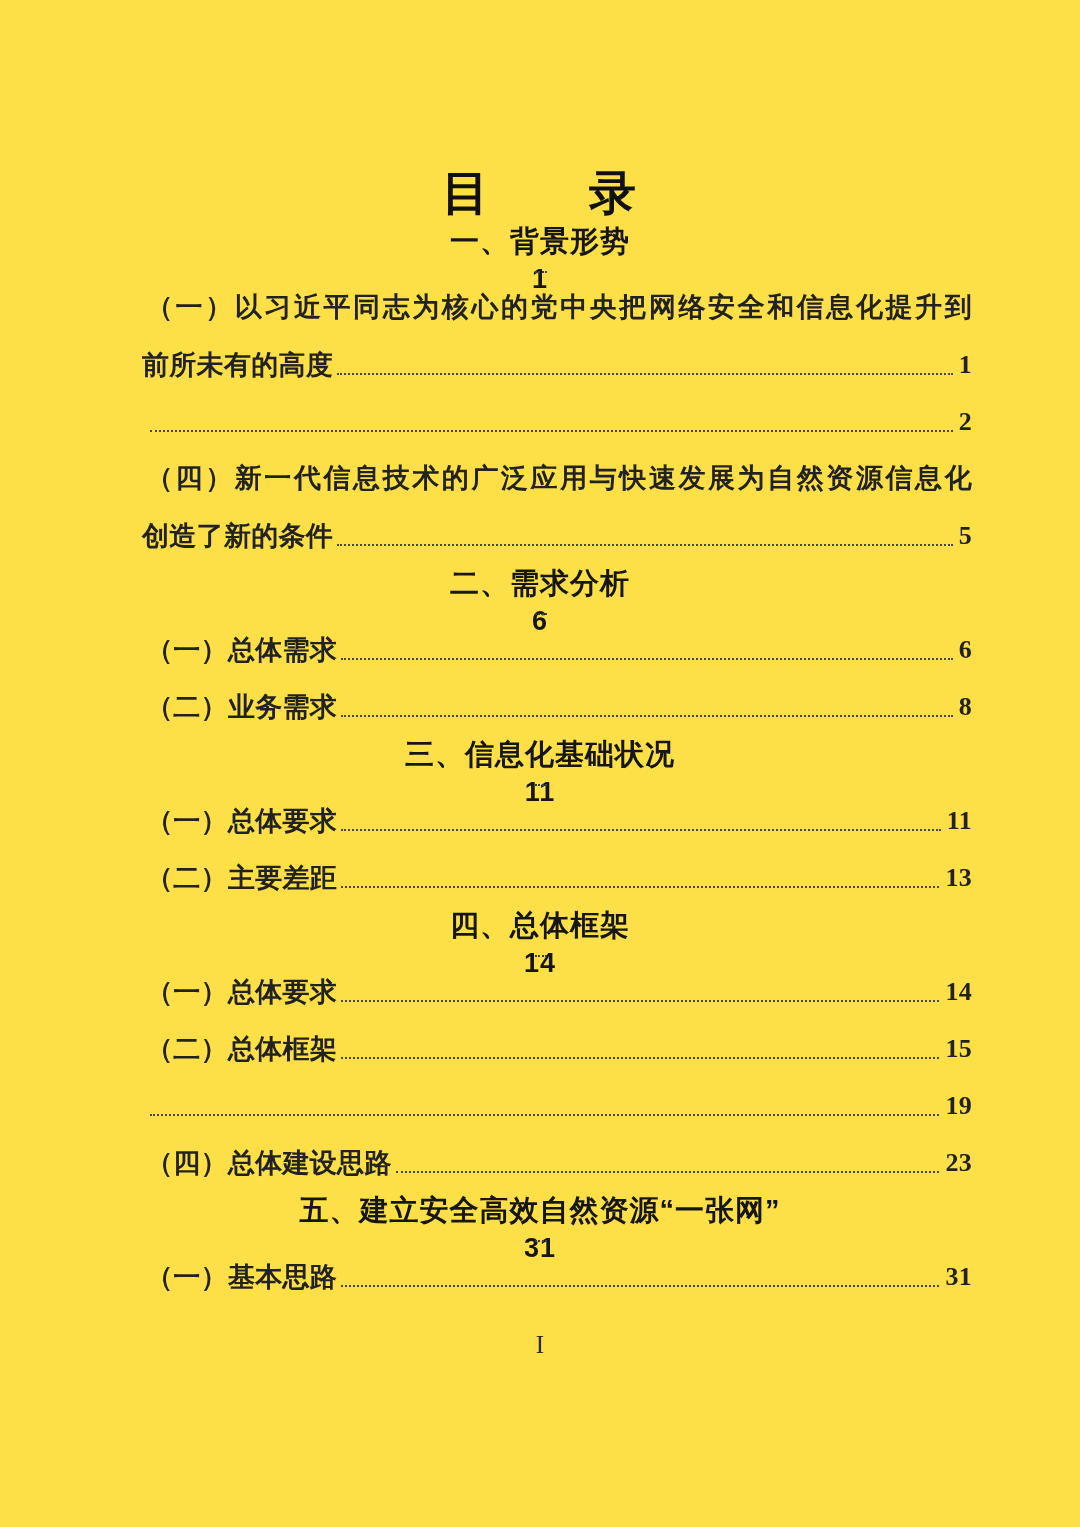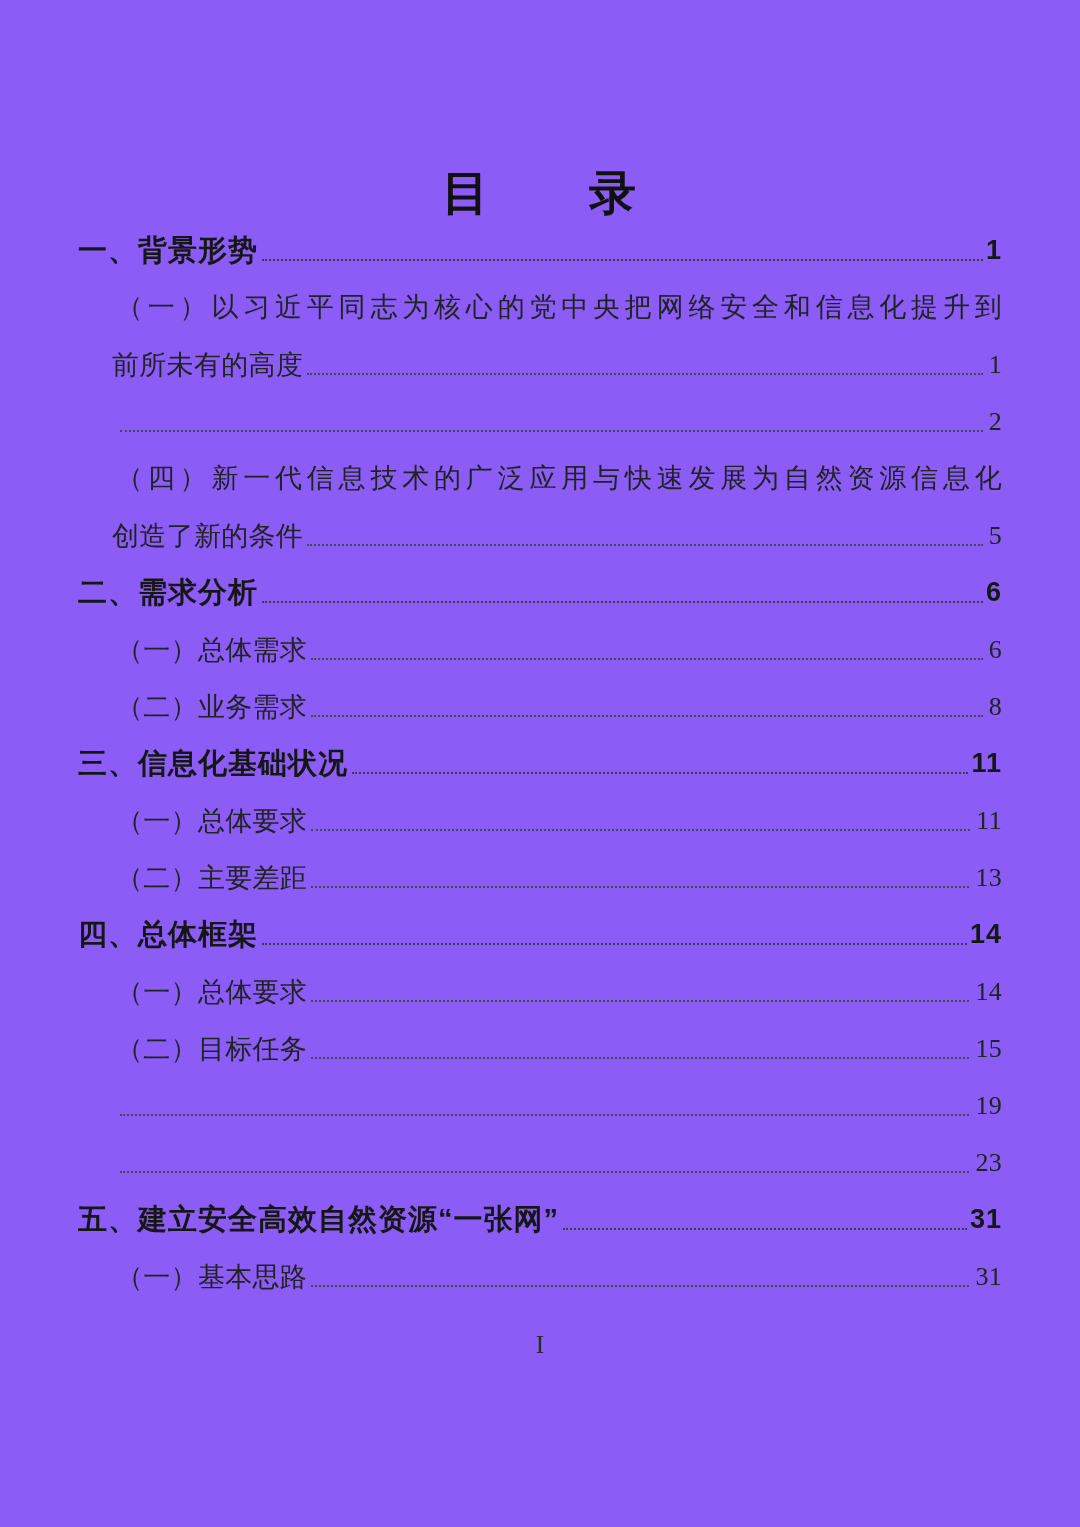--- a/index.html
+++ b/index.html
@@ -11,23 +11,23 @@
     width: 1080px;
     height: 1527px;
     position: relative;
     font-family: "Liberation Serif", serif;
     color: #1e1e1e;
     overflow: hidden;
   }
   .page {
     position: absolute;
     inset: 0;
-    padding: 0 78px;
+    padding: 0 108px;
     box-sizing: border-box;
-    background: #8b5cf6;
+    background: #fde047;
   }
   .doc-title {
     margin-top: 168px;
     text-align: center;
     font-family: "Liberation Sans", sans-serif;
     font-weight: 900;
     font-size: 47px;
     line-height: 1.05;
     letter-spacing: 2px;
     color: #111111;
@@ -45,30 +45,31 @@
   .toc-row .entry-text {
     flex: 0 0 auto;
   }
   
   .toc-row.lvl1 {
     font-family: "Liberation Sans", sans-serif;
     font-weight: 700;
     font-size: 29px;
     letter-spacing: 1px;
     color: #161616;
+    flex-direction: column;
   }
   .toc-row.lvl1 .page-num {
     font-family: "Liberation Sans", sans-serif;
     font-weight: 700;
     font-size: 27px;
   }
   
   .toc-row.lvl2 {
     font-family: "Liberation Serif", serif;
-    font-weight: 400;
+    font-weight: 700;
     font-size: 27px;
     letter-spacing: 0.3px;
     color: #222222;
     padding-left: 38px;
   }
   .toc-row.lvl2 .page-num {
     font-family: "Liberation Serif", serif;
     font-size: 26px;
   }
   
@@ -175,29 +176,30 @@
         <span class="entry-text">四、总体框架</span>
         <span class="dots"></span>
         <span class="page-num">14</span>
       </div>
       <div class="toc-row lvl2">
         <span class="entry-text">（一）总体要求</span>
         <span class="dots"></span>
         <span class="page-num">14</span>
       </div>
       <div class="toc-row lvl2">
-        <span class="entry-text">（二）目标任务</span>
+        <span class="entry-text">（二）总体框架</span>
         <span class="dots"></span>
         <span class="page-num">15</span>
       </div>
       <div class="toc-row lvl2">
         <span class="dots"></span>
         <span class="page-num">19</span>
       </div>
       <div class="toc-row lvl2">
+        <span class="entry-text">（四）总体建设思路</span>
         <span class="dots"></span>
         <span class="page-num">23</span>
       </div>
       <div class="toc-row lvl1">
         <span class="entry-text">五、建立安全高效自然资源“一张网”</span>
         <span class="dots"></span>
         <span class="page-num">31</span>
       </div>
       <div class="toc-row lvl2">
         <span class="entry-text">（一）基本思路</span>

